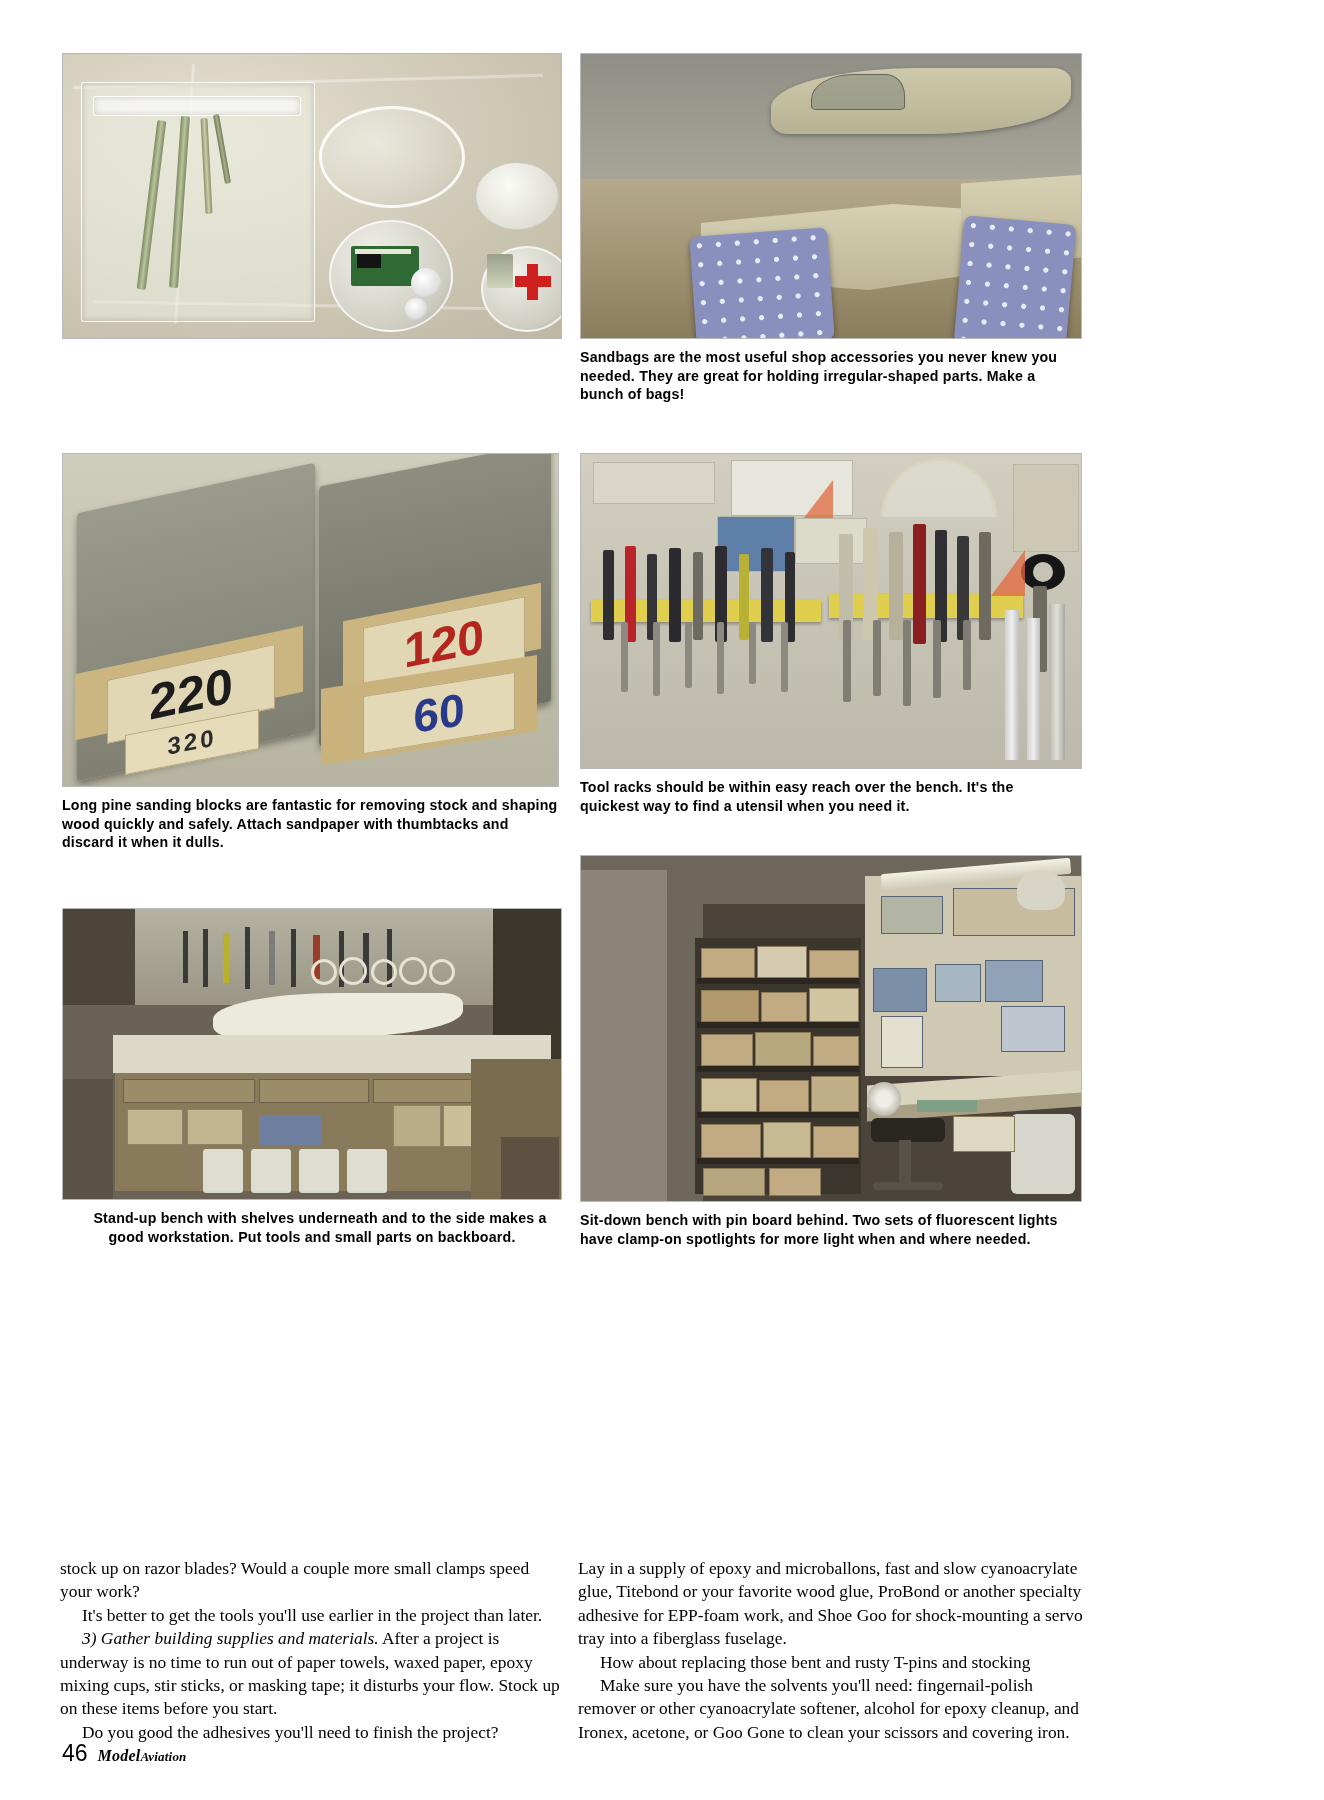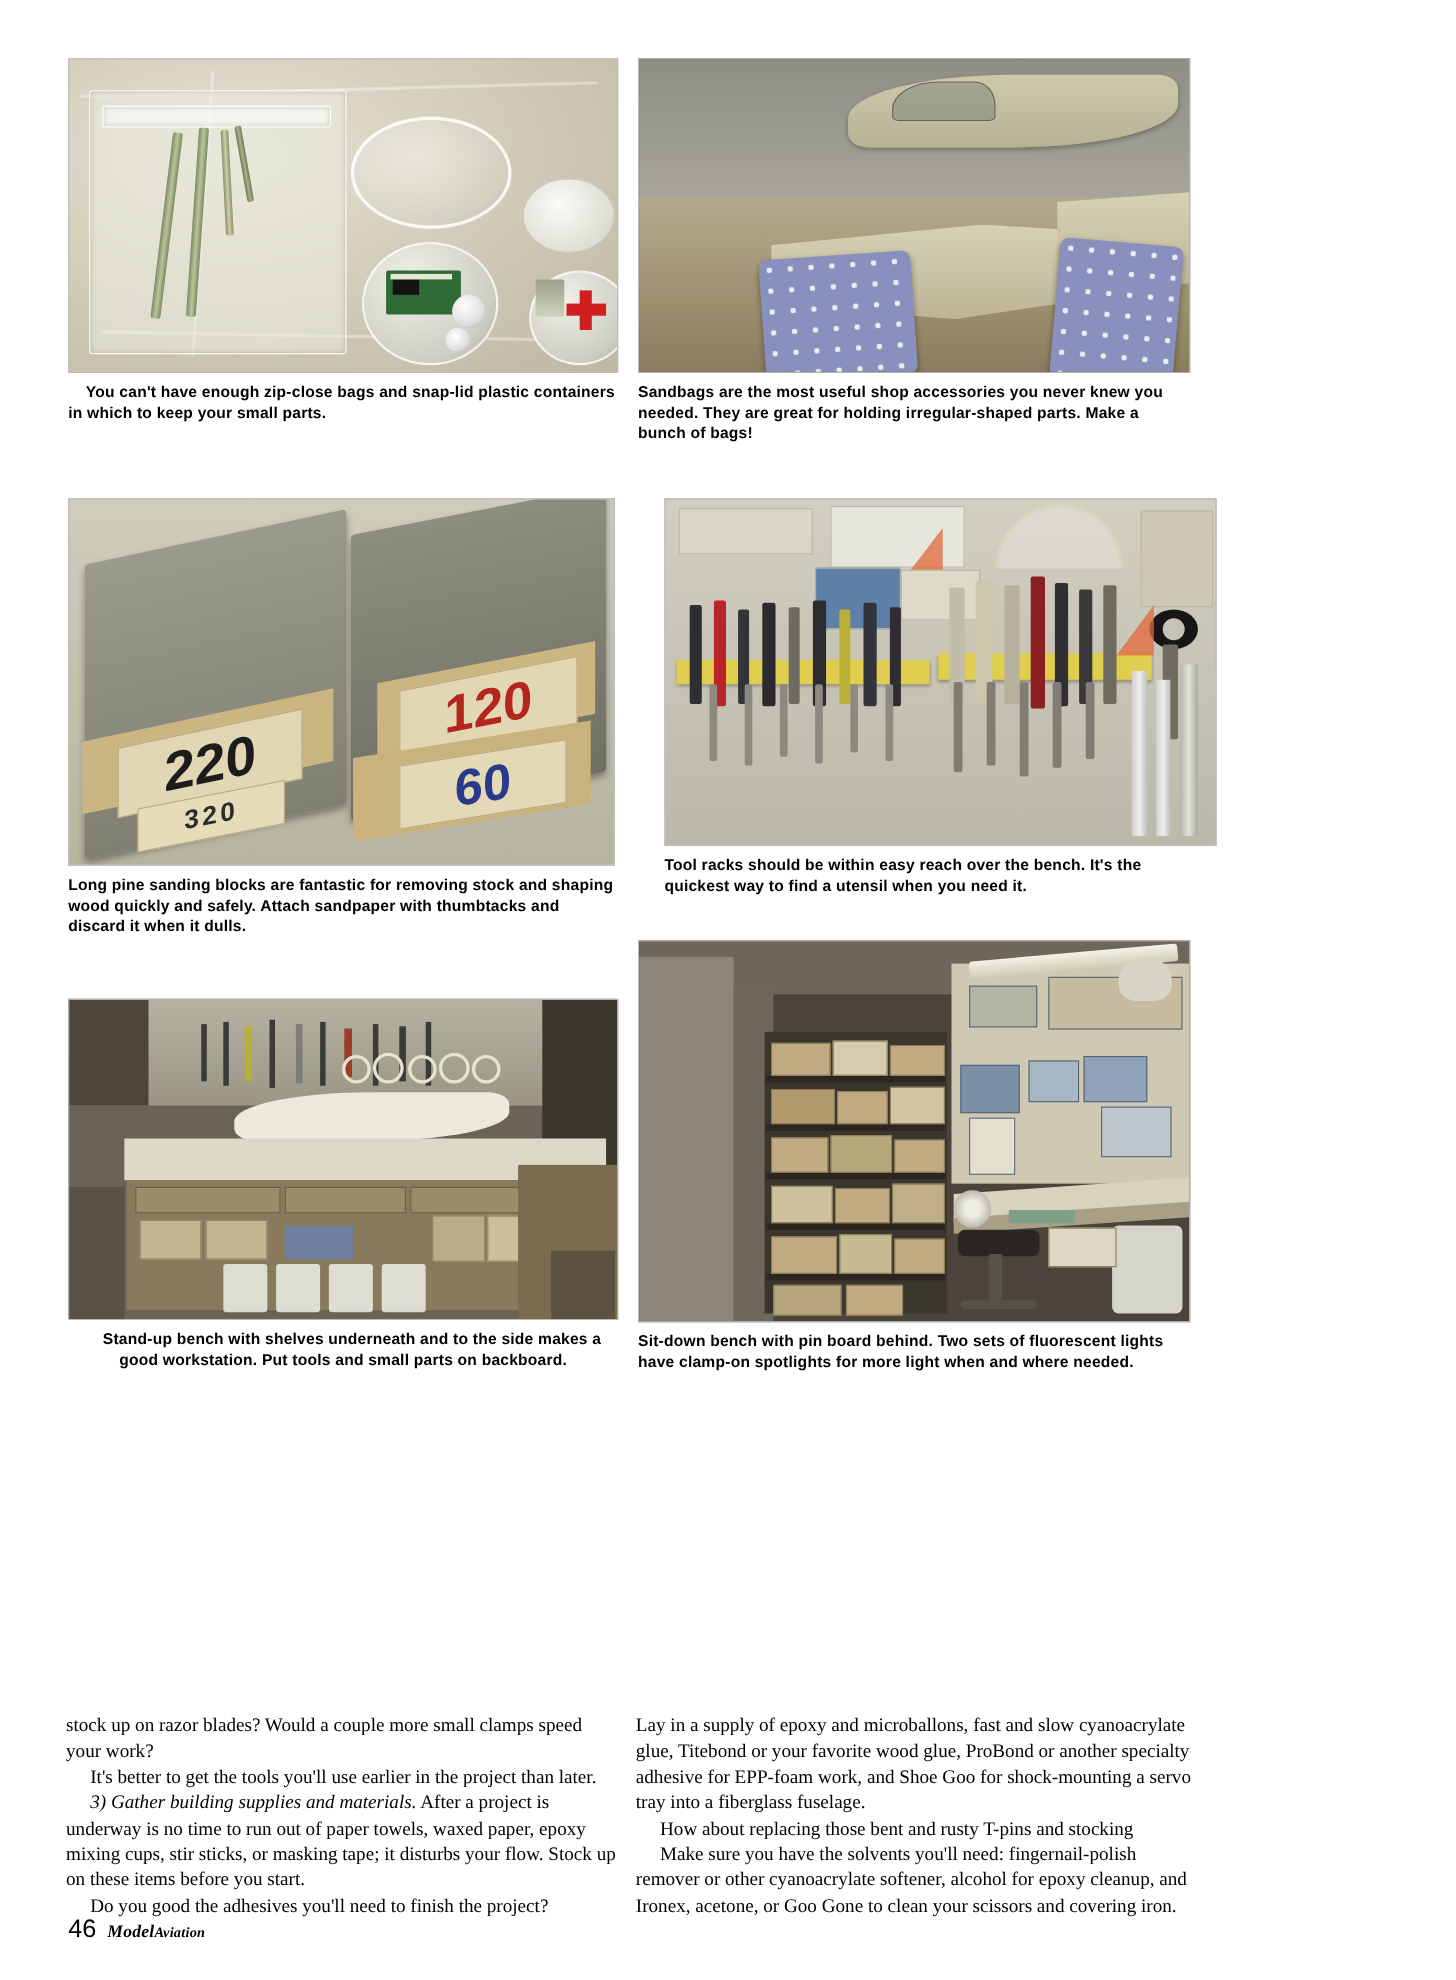--- a/index.html
+++ b/index.html
@@ -267,21 +267,20 @@
       <div class="spool" style="left:348px; top:214px; width:30px; height:30px;"></div>
       <div class="spool" style="left:342px; top:244px; width:22px; height:22px;"></div>
 
       <div class="lid" style="left:412px; top:108px; width:82px; height:66px;"></div>
 
       <div class="jar" style="left:418px; top:192px; width:88px; height:82px;"></div>
       <div class="red" style="left:452px; top:222px; width:36px; height:11px;"></div>
       <div class="red" style="left:464px; top:210px; width:11px; height:36px;"></div>
       <div style="position:absolute; left:424px; top:200px; width:26px; height:34px; background:linear-gradient(180deg,#9aa08a,#cfd4bb); border-radius:2px;"></div>
     </div>
-    <div class="caption indent">You can't have enough zip-close bags and snap-lid plastic containers in which to keep your small parts.</div>
   </div>
 
   <div class="fig" style="left:62px; top:453px; width:500px;">
     <div class="photo p3" style="width:495px; height:332px;">
       <div class="floor"></div>
 
       <div class="block" style="left:14px; top:34px; width:238px; height:268px; transform:skewY(-12deg); border-radius:4px;"></div>
       <div class="side" style="left:12px; top:196px; width:228px; height:66px; transform:skewY(-12deg);"></div>
       <div class="lbl g220" style="left:44px; top:208px; width:166px; height:62px; transform:skewY(-12deg);">
           <span>220</span>
@@ -357,21 +356,21 @@
       <div class="canopy" style="left:230px; top:20px; width:92px; height:34px;"></div>
       <div class="wing" style="left:120px; top:150px; width:300px; height:86px; clip-path: polygon(0 22%, 64% 0, 100% 8%, 98% 78%, 56% 100%, 0 86%);"></div>
       <div class="wing" style="left:380px; top:120px; width:130px; height:96px; clip-path: polygon(0 10%, 100% 0, 100% 86%, 0 100%);"></div>
       <div class="sandbag" style="left:112px; top:178px; width:138px; height:112px; transform:rotate(-4deg);"></div>
       <div class="sandbag" style="left:378px; top:166px; width:112px; height:128px; transform:rotate(5deg);"></div>
 
     </div>
     <div class="caption">Sandbags are the most useful shop accessories you never knew you needed. They are great for holding irregular-shaped parts. Make a bunch of bags!</div>
   </div>
 
-  <div class="fig" style="left:604px; top:453px; width:450px;">
+  <div class="fig" style="left:580px; top:453px; width:450px;">
     <div class="photo p4" style="width:500px; height:314px;">
       <div class="wall"></div>
       <div class="paper" style="left:12px; top:8px; width:120px; height:40px; background:#d9d6c8;"></div>
       <div class="paper" style="left:150px; top:6px; width:120px; height:54px;"></div>
       <div class="prot" style="left:300px; top:4px; width:110px; height:56px;"></div>
       <div class="tri" style="left:206px; top:26px;"></div>
       <div class="paper" style="left:432px; top:10px; width:64px; height:86px; background:#ccc8b4;"></div>
       <div class="paper" style="left:136px; top:62px; width:76px; height:54px; background:#5d7fa8;"></div>
       <div class="paper" style="left:214px; top:64px; width:70px; height:44px; background:#dcdac9;"></div>
 

